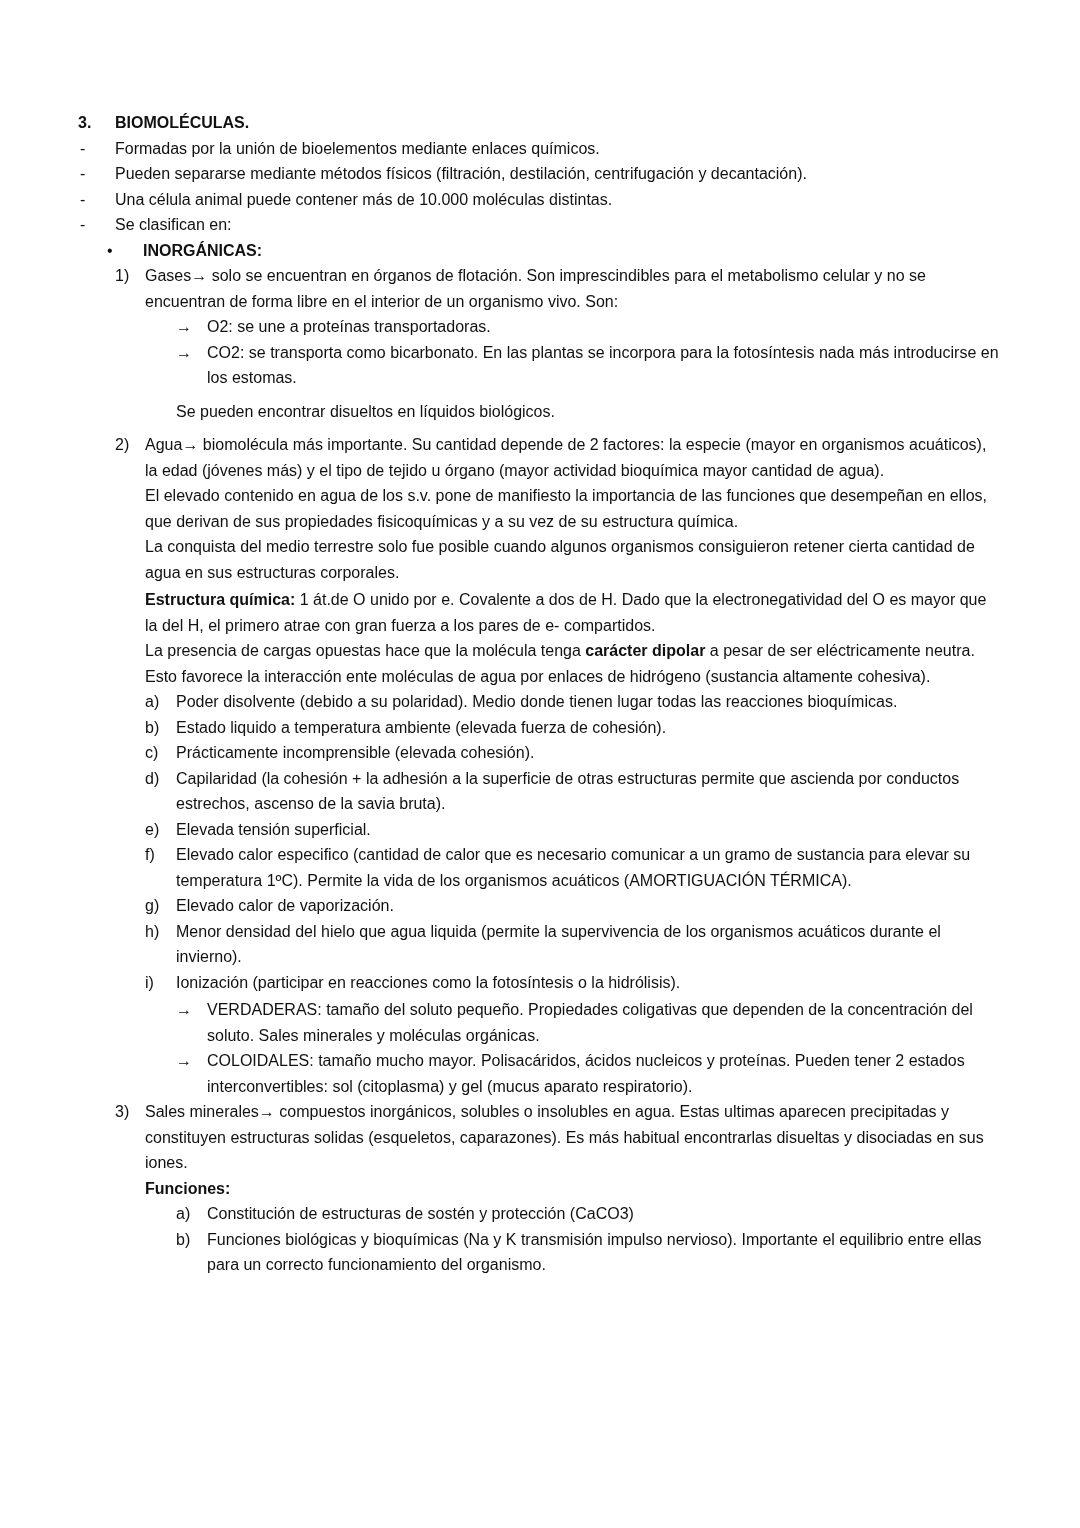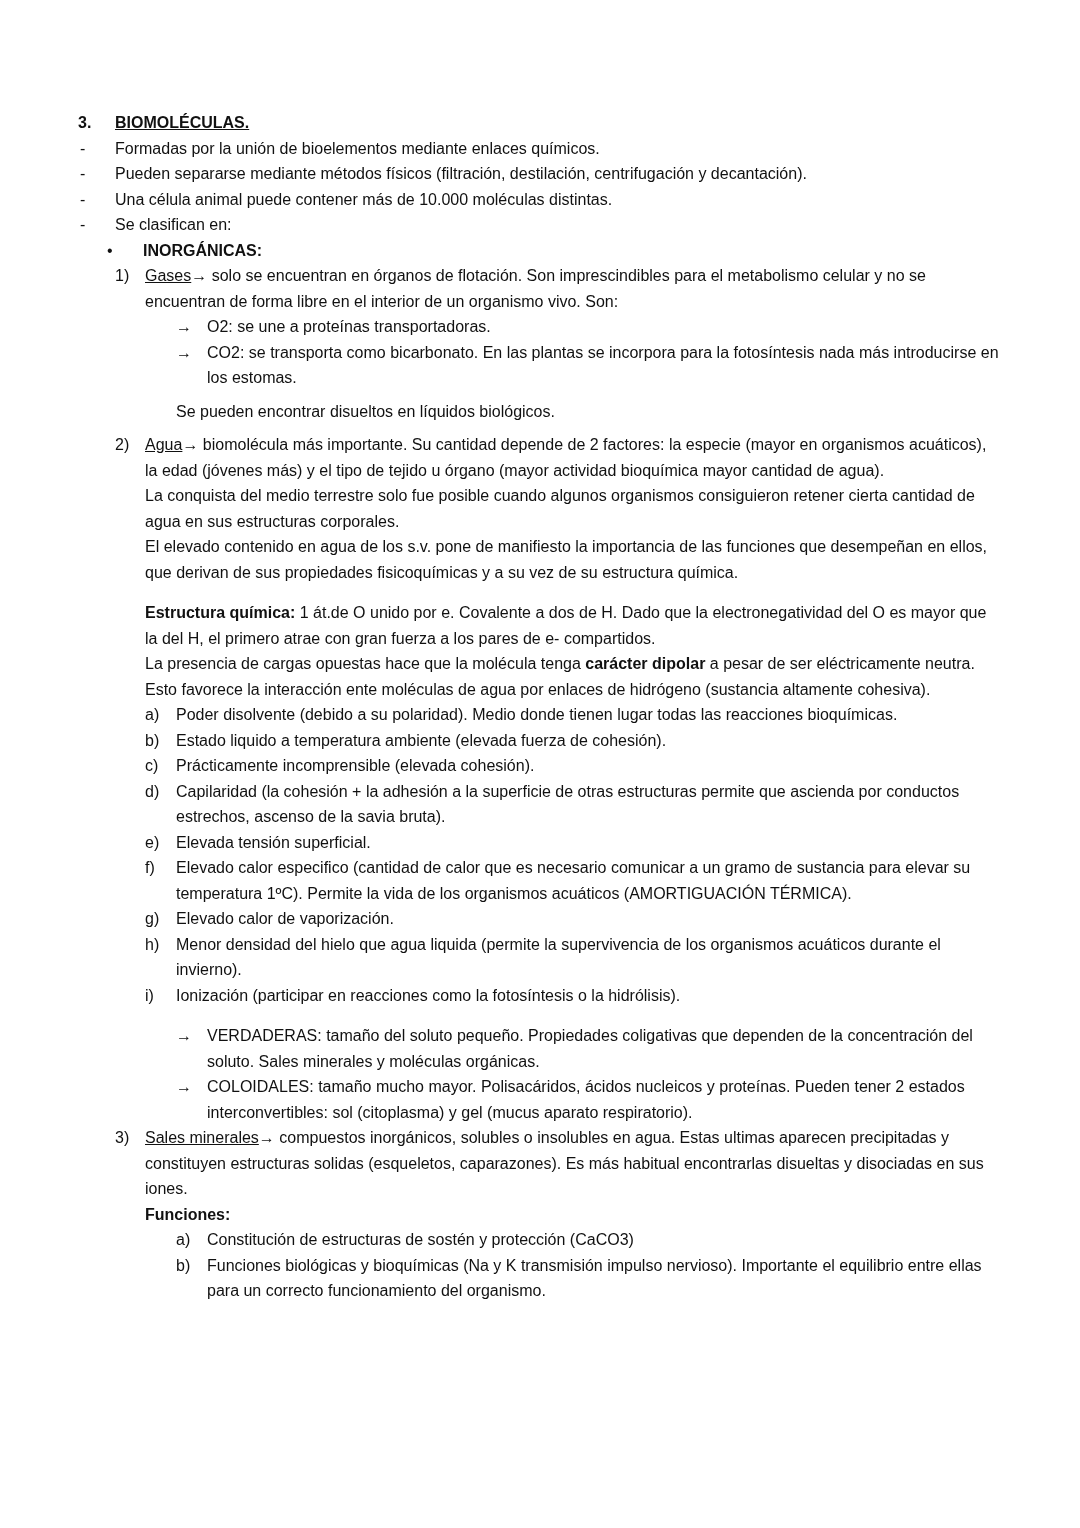--- a/index.html
+++ b/index.html
@@ -12,42 +12,42 @@
     line-height: 25.5px;
     color: #111111;
     -webkit-font-smoothing: antialiased;
   }
   .page { width: 1080px; min-height: 1528px; padding: 110px 78px 40px 75px; background: #ffffff; }
 
   .block { display: flex; align-items: baseline; }
   .marker { flex: 0 0 auto; }
   .txt { flex: 1 1 auto; }
   .b { font-weight: 700; }
-  .u { text-decoration: underline; }
+  .u { }
 
   
   .heading .marker { width: 40px; padding-left: 3px; font-weight: 700; }
   .dash .marker { width: 40px; padding-left: 5px; }
   .bullet { margin-left: 30px; }
   .bullet .marker { width: 38px; padding-left: 2px; }
   .num { margin-left: 40px; }
   .num .marker { width: 30px; }
   .body1 { margin-left: 70px; }
   .body2 { margin-left: 101px; }
   .arrow { margin-left: 101px; }
   .arrow .marker { width: 31px; }
   .letter { margin-left: 70px; }
   .letter .marker { width: 31px; }
   .letter2 { margin-left: 101px; }
   .letter2 .marker { width: 31px; }
   .title1 { margin-left: 70px; }
 
   
   .gap { margin-top: 8px; justify-content: center; }
-  .gap2 { margin-top: 15px; }
+  .gap2 { margin-top: 2px; }
 
   .arrow-glyph { font-weight: 700; }
 </style>
 </head>
 <body>
 
 <div class="page">
 
   <div class="block heading">
     <span class="marker">3.</span>
@@ -92,24 +92,24 @@
 
   <div class="block body2 gap">
     <span class="txt">Se pueden encontrar disueltos en líquidos biológicos.</span>
   </div>
 
   <div class="block num gap">
     <span class="marker">2)</span>
     <span class="txt"><span class="u">Agua</span><span class="arrow-glyph">→</span><span> biomolécula más importante. Su cantidad depende de 2 factores: la especie (mayor en organismos acuáticos), la edad (jóvenes más) y el tipo de tejido u órgano (mayor actividad bioquímica mayor cantidad de agua).</span></span>
   </div>
   <div class="block body1">
-    <span class="txt">La conquista del medio terrestre solo fue posible cuando algunos organismos consiguieron retener cierta cantidad de agua en sus estructuras corporales.</span>
+    <span class="txt">El elevado contenido en agua de los s.v. pone de manifiesto la importancia de las funciones que desempeñan en ellos, que derivan de sus propiedades fisicoquímicas y a su vez de su estructura química.</span>
   </div>
   <div class="block body1">
-    <span class="txt">El elevado contenido en agua de los s.v. pone de manifiesto la importancia de las funciones que desempeñan en ellos, que derivan de sus propiedades fisicoquímicas y a su vez de su estructura química.</span>
+    <span class="txt">La conquista del medio terrestre solo fue posible cuando algunos organismos consiguieron retener cierta cantidad de agua en sus estructuras corporales.</span>
   </div>
 
   <div class="block body1 gap2">
     <span class="txt"><span class="b">Estructura química:</span><span> 1 át.de O unido por e. Covalente a dos de H. Dado que la electronegatividad del O es mayor que la del H, el primero atrae con gran fuerza a los pares de e- compartidos.</span></span>
   </div>
   <div class="block body1">
     <span class="txt"><span>La presencia de cargas opuestas hace que la molécula tenga </span><span class="b">carácter dipolar</span><span> a pesar de ser eléctricamente neutra. Esto favorece la interacción ente moléculas de agua por enlaces de hidrógeno (sustancia altamente cohesiva).</span></span>
   </div>
 
 

